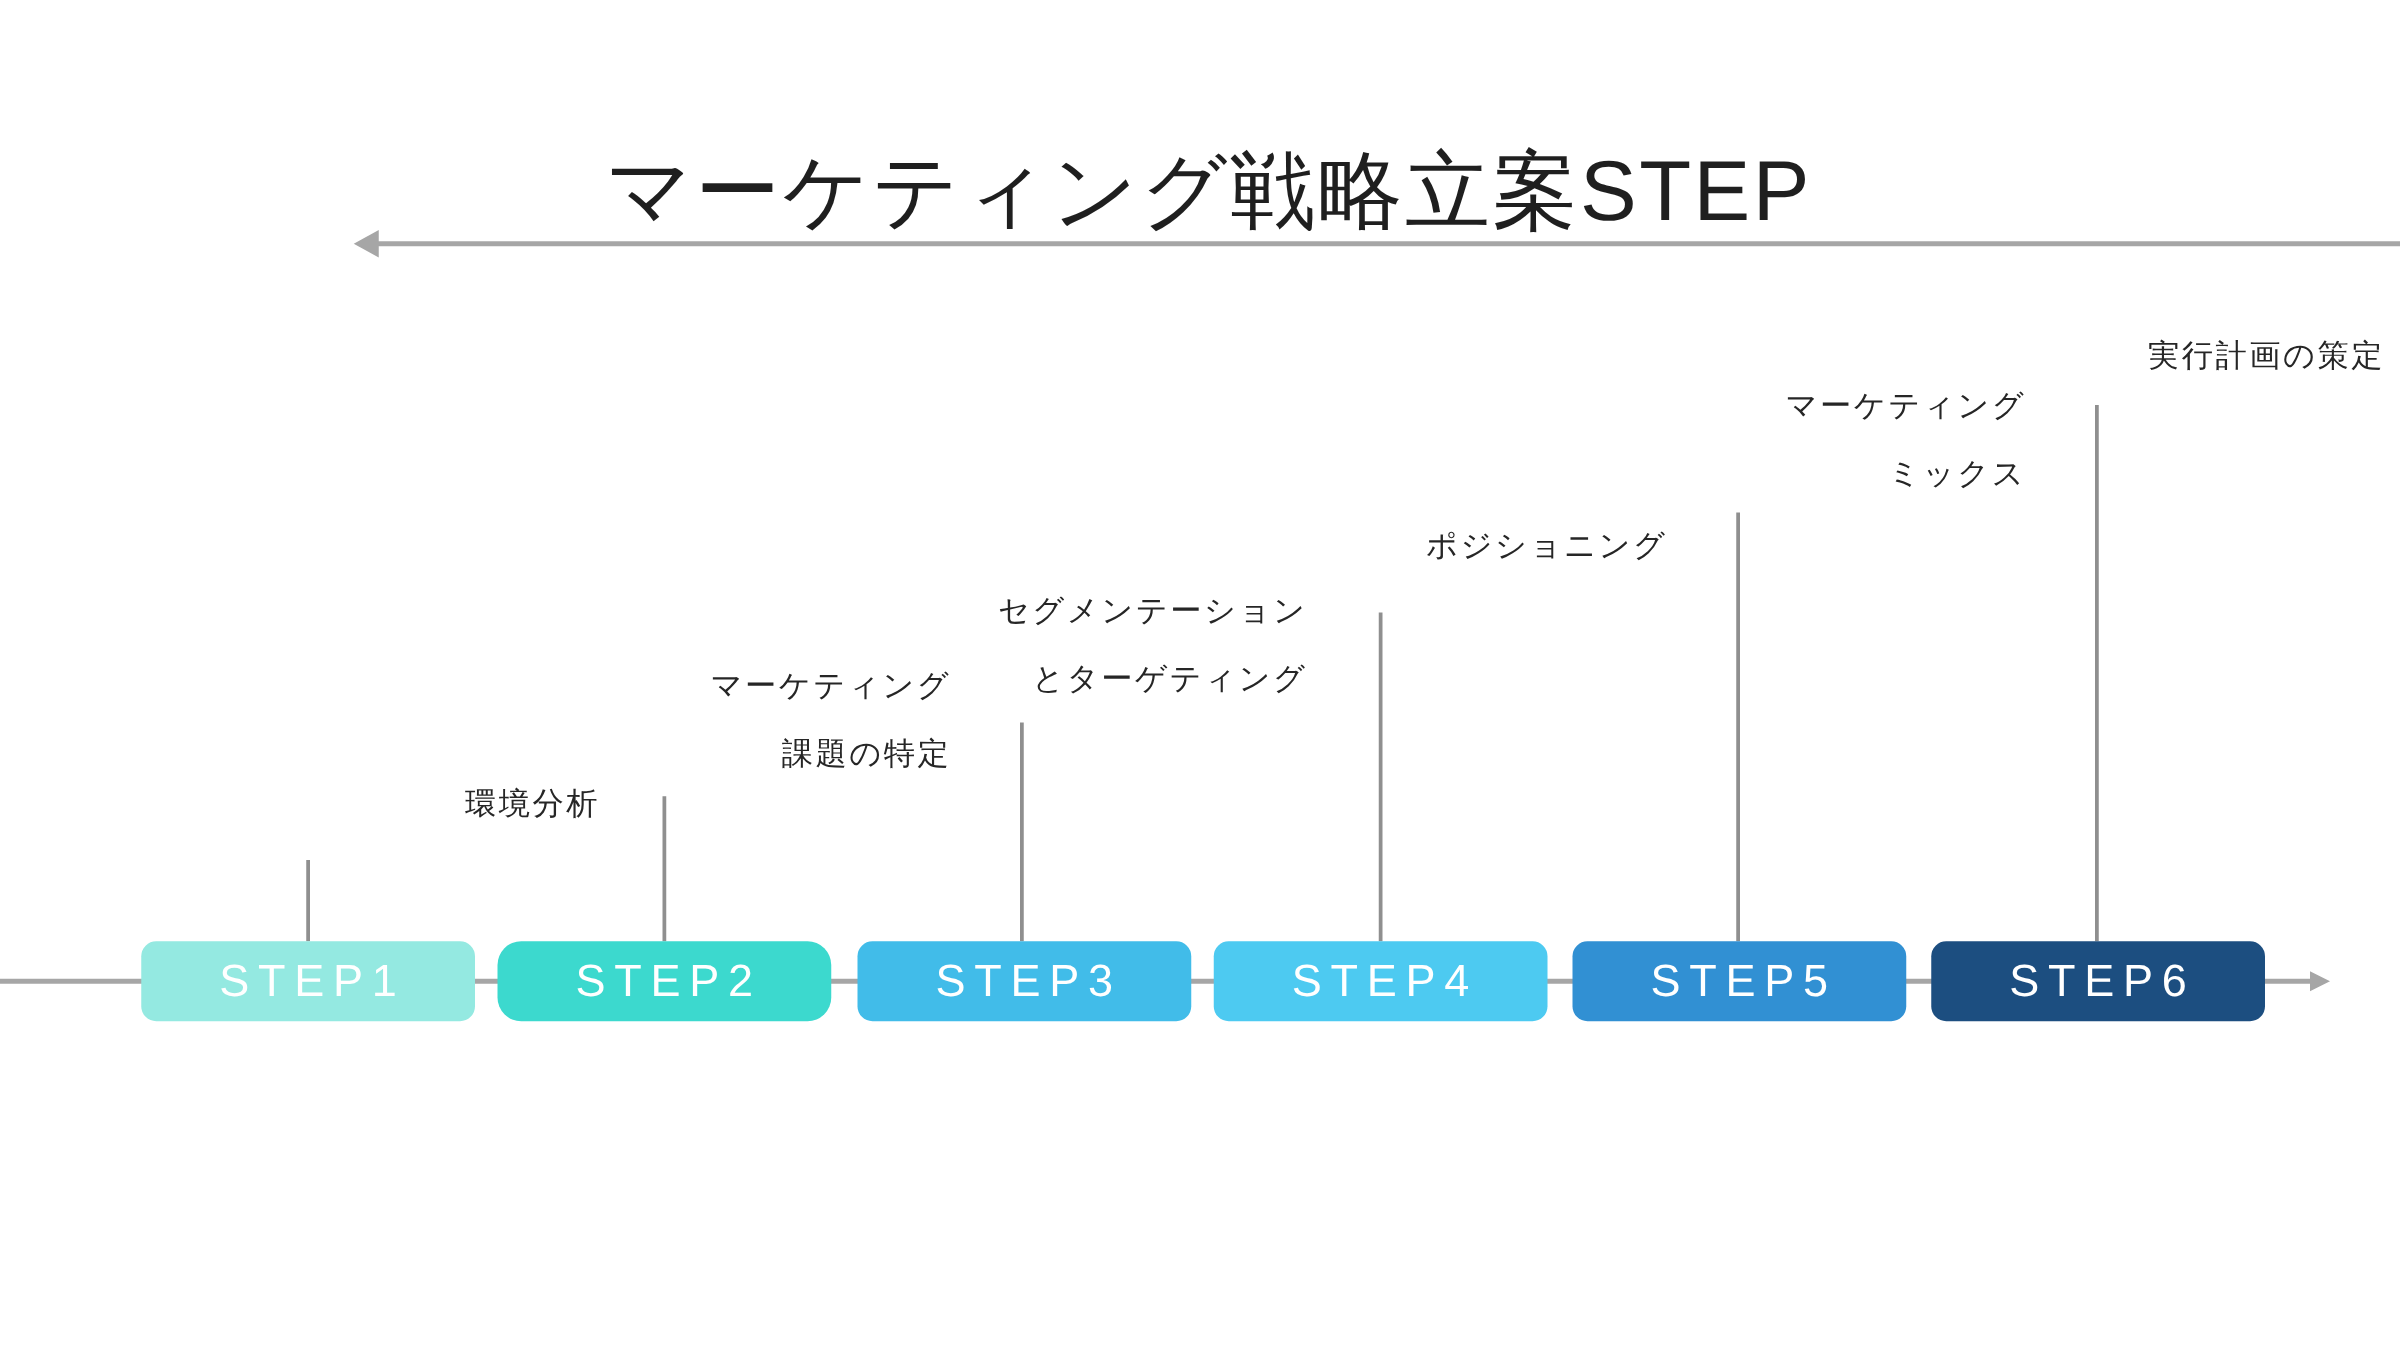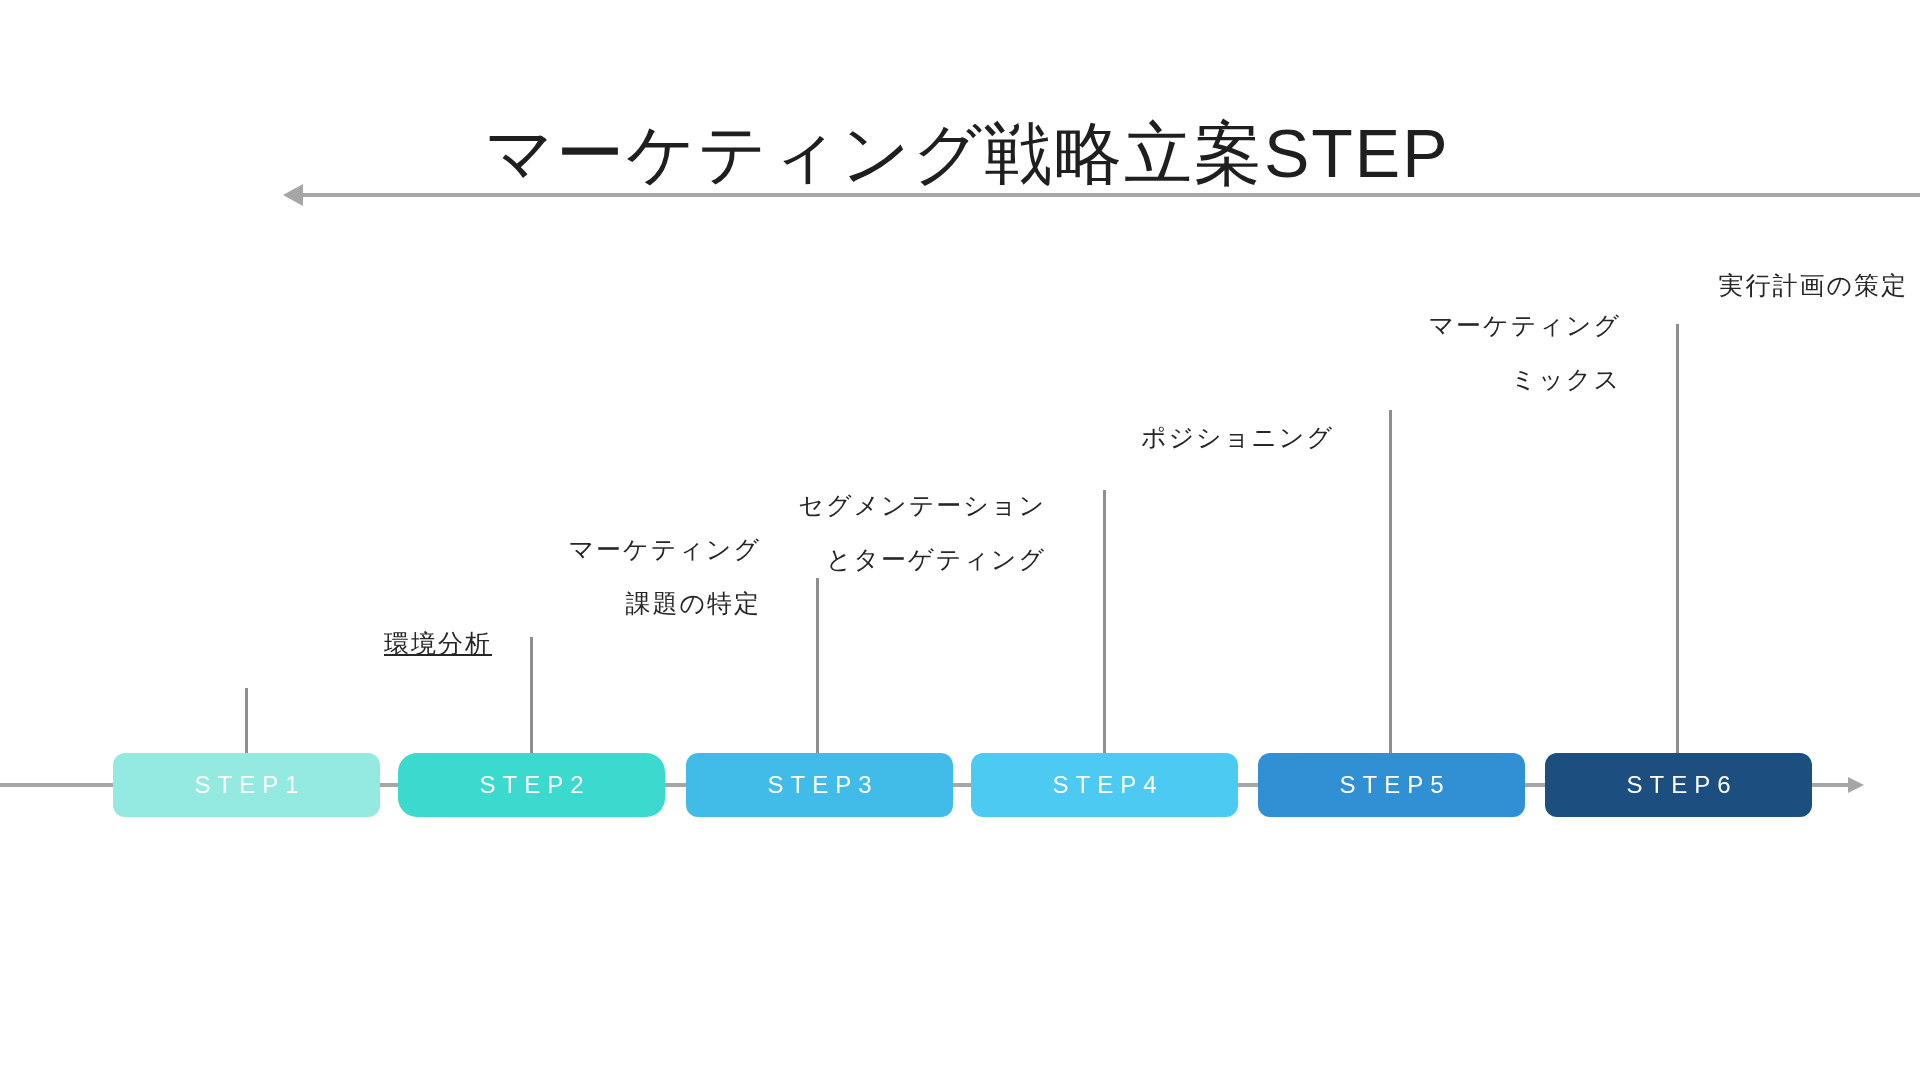--- a/index.html
+++ b/index.html
@@ -73,21 +73,21 @@
   .step-box {
     position: absolute;
     top: 753px;
     width: 267px;
     height: 64px;
     border-radius: 12px;
     display: flex;
     align-items: center;
     justify-content: center;
     color: #ffffff;
-    font-size: 24px;
+    font-size: 36px;
     font-weight: 500;
     letter-spacing: 7px;
     text-indent: 7px;
     white-space: nowrap;
   }
   .sb1 { left: 113px; }
   .sb2 { left: 398px; border-radius: 19px; }
   .sb3 { left: 686px; }
   .sb4 { left: 971px; text-align: center; }
   .sb5 { left: 1258px; }
@@ -111,23 +111,23 @@
     position: absolute;
     width: 460px;
     text-align: right;
     color: #262626;
     font-size: 25px;
     line-height: 54px;
     letter-spacing: 2px;
     white-space: nowrap;
   }
   .step-desc span { display: block; }
-  .sd1 { left: 32px;   top: 616px; text-decoration: underline; }
+  .sd1 { left: 20px;   top: 616px; }
   .sd2 { left: 301px;  top: 522px; }
-  .sd3 { left: 586px;  top: 478px; }
+  .sd3 { left: 586px;  top: 462px; }
   .sd4 { left: 874px;  top: 410px; }
   .sd5 { left: 1161px; top: 298px; }
   .sd6 { left: 1448px; top: 258px; }
 </style>
 </head>
 <body>
 
 <div class="canvas">
 
   <div class="title">マーケティング戦略立案STEP</div>

